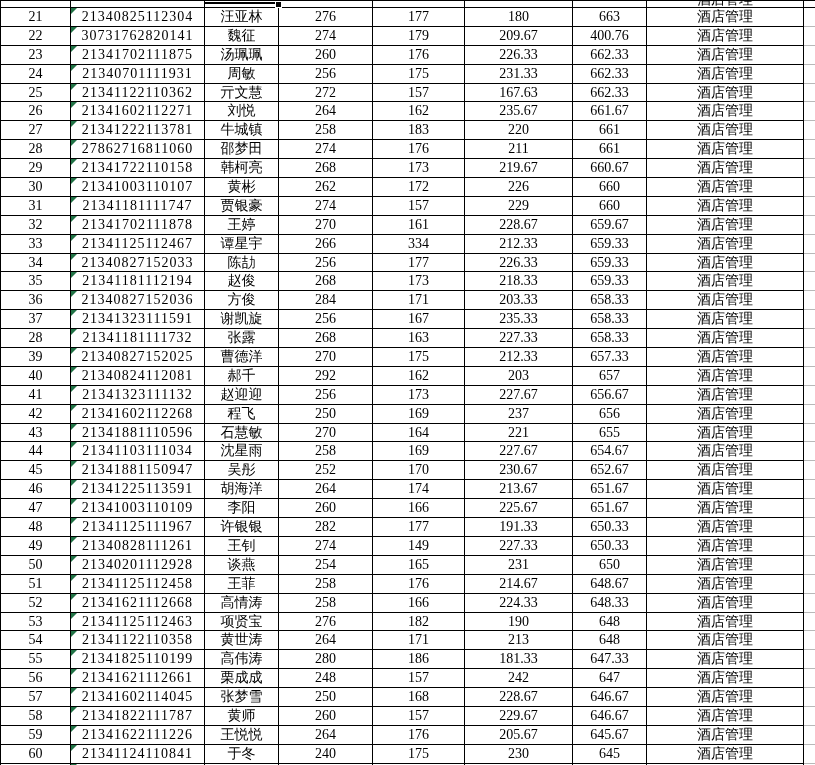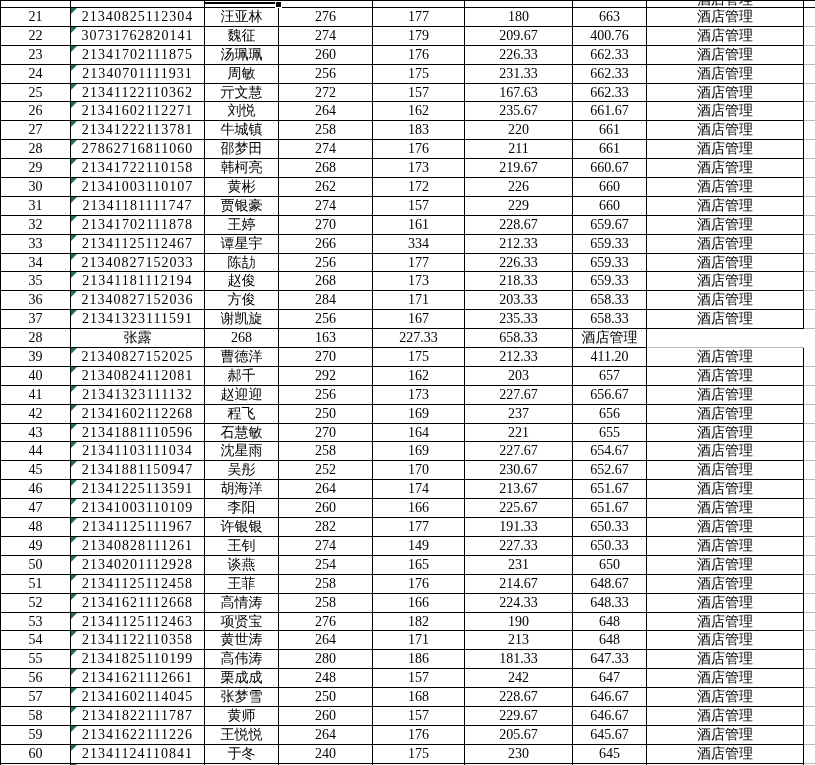--- a/index.html
+++ b/index.html
@@ -314,39 +314,43 @@
       <div class="td c3">谢凯旋</div>
       <div class="td c4">256</div>
       <div class="td c5">167</div>
       <div class="td c6">235.33</div>
       <div class="td c7">658.33</div>
       <div class="td c8">酒店管理</div>
       <div class="td c9"></div>
     </div>
       <div class="grid-row tr">
       <div class="td c1">28</div>
+      <div class="td c2">
+        <span class="tri"></span>
+        <span>21341181111732</span>
+      </div>
       <div class="td c3">张露</div>
       <div class="td c4">268</div>
       <div class="td c5">163</div>
       <div class="td c6">227.33</div>
       <div class="td c7">658.33</div>
       <div class="td c8">酒店管理</div>
       <div class="td c9"></div>
     </div>
       <div class="grid-row tr">
       <div class="td c1">39</div>
       <div class="td c2">
         <span class="tri"></span>
         <span>21340827152025</span>
       </div>
       <div class="td c3">曹德洋</div>
       <div class="td c4">270</div>
       <div class="td c5">175</div>
       <div class="td c6">212.33</div>
-      <div class="td c7">411.20</div>
+      <div class="td c7">657.33</div>
       <div class="td c8">酒店管理</div>
       <div class="td c9"></div>
     </div>
       <div class="grid-row tr">
       <div class="td c1">40</div>
       <div class="td c2">
         <span class="tri"></span>
         <span>21340824112081</span>
       </div>
       <div class="td c3">郝千</div>

